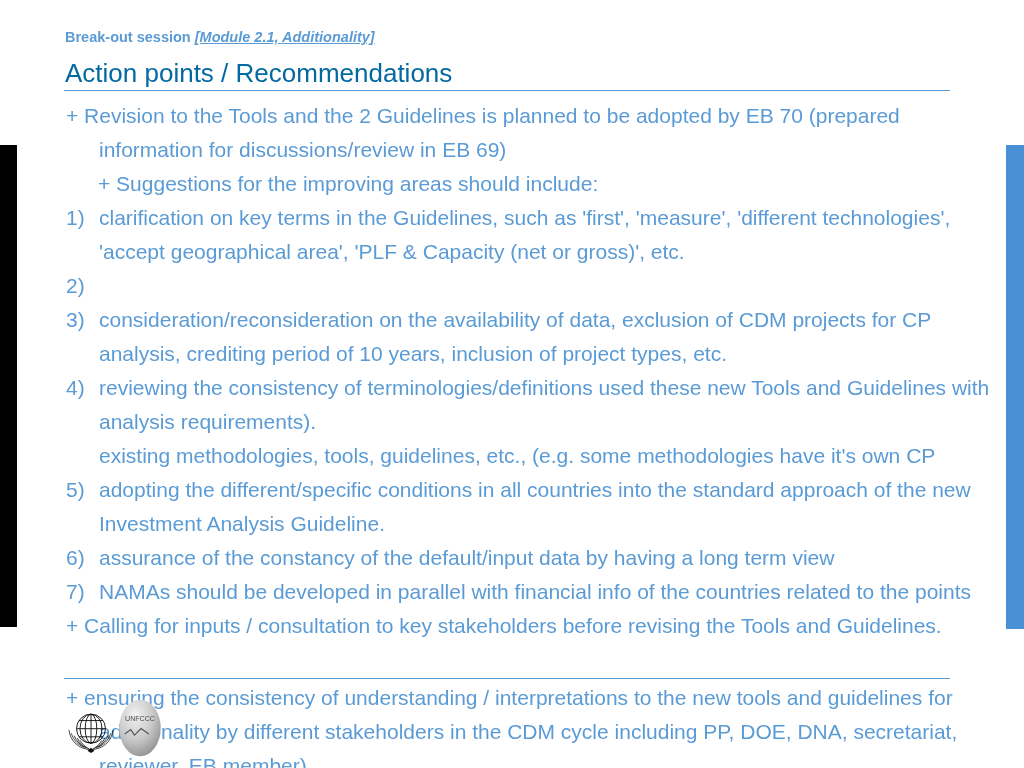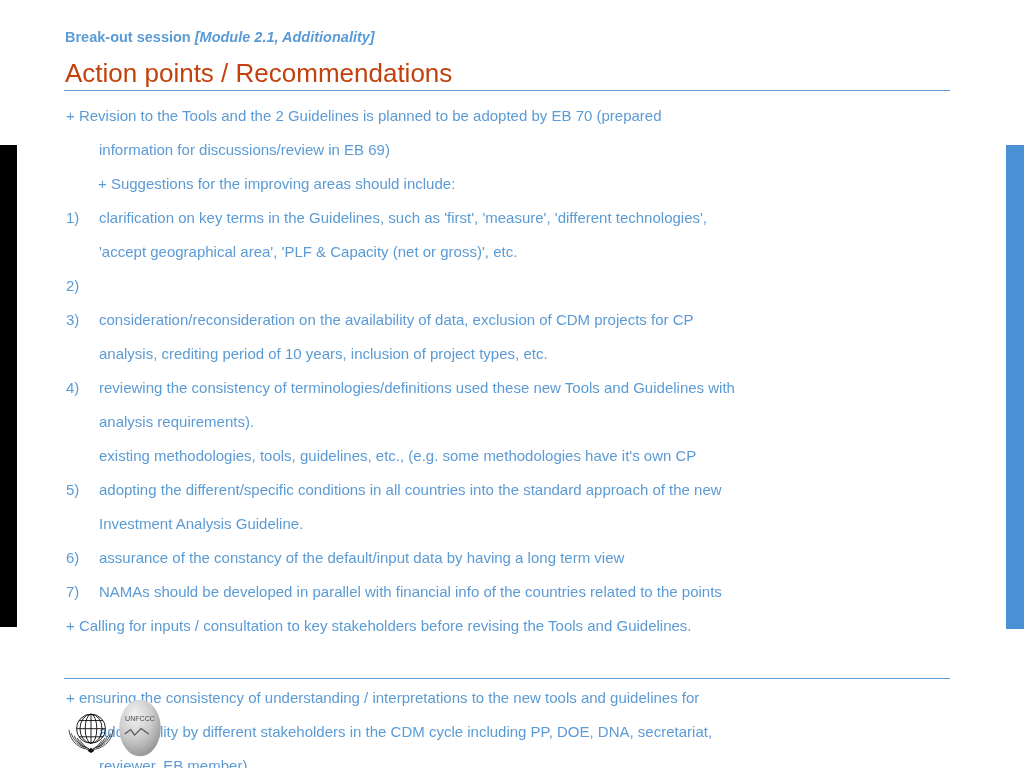--- a/index.html
+++ b/index.html
@@ -49,20 +49,21 @@
     top: 29px;
     font-size: 14.5px;
     font-weight: bold;
     color: #5B9BD5;
     letter-spacing: 0px;
     white-space: nowrap;
   }
   .kicker .kicker-em {
     font-style: italic;
     font-weight: bold;
+    text-decoration: underline;
   }
 
   .slide-title {
     position: absolute;
     left: 65px;
     top: 59px;
     font-size: 26px;
     font-weight: normal;
     color: #4A88CF;
     white-space: nowrap;
@@ -89,21 +90,21 @@
 
   .body-block {
     position: absolute;
     left: 0px;
     top: 99px;
     width: 1000px;
   }
 
   .line {
     color: #5B9BD5;
-    font-size: 15px;
+    font-size: 21px;
     line-height: 34px;
     white-space: nowrap;
   }
   
   .line.plus {
     padding-left: 66px;
   }
   
   .line.plus-cont {
     padding-left: 99px;
@@ -156,21 +157,21 @@
 
 <div class="slide">
 
   <div class="side-bar-left" style="background: rgb(0, 0, 0);"></div>
   <div class="side-bar-right" style="background: rgb(74, 144, 213);"></div>
 
   <div class="kicker" style="color: rgb(91, 155, 213);">
     <span>Break-out session </span><span class="kicker-em">[Module 2.1, Additionality]</span>
   </div>
 
-  <div class="slide-title" style="color: #c2410c;">Action points / Recommendations</div>
+  <div class="slide-title" style="color: #0369a1;">Action points / Recommendations</div>
   <div class="title-rule" style="background: rgb(91, 155, 213);"></div>
 
   <div class="body-block" id="body-block">
       <div class="line plus" style="color: rgb(91, 155, 213);">+ Revision to the Tools and the 2 Guidelines is planned to be adopted by EB 70 (prepared</div>
       <div class="line plus-cont" style="color: rgb(91, 155, 213);">information for discussions/review in EB 69)</div>
       <div class="line plus" style="color: rgb(91, 155, 213); margin-left: 32px;">+ Suggestions for the improving areas should include:</div>
       <div class="line num" style="color: rgb(91, 155, 213);">
         <span class="num-label">1)</span>
         <span class="num-text">clarification on key terms in the Guidelines, such as 'first', 'measure', 'different technologies',</span>
       </div>

